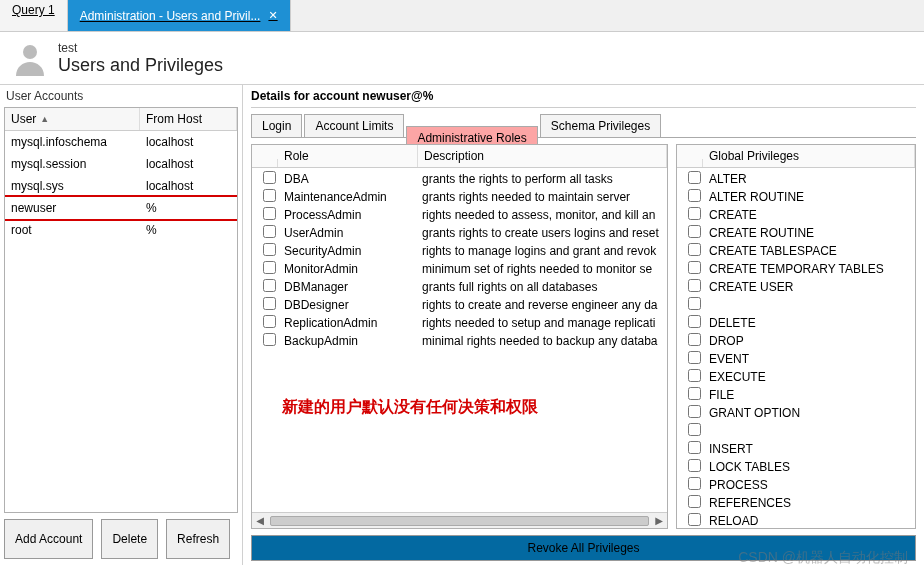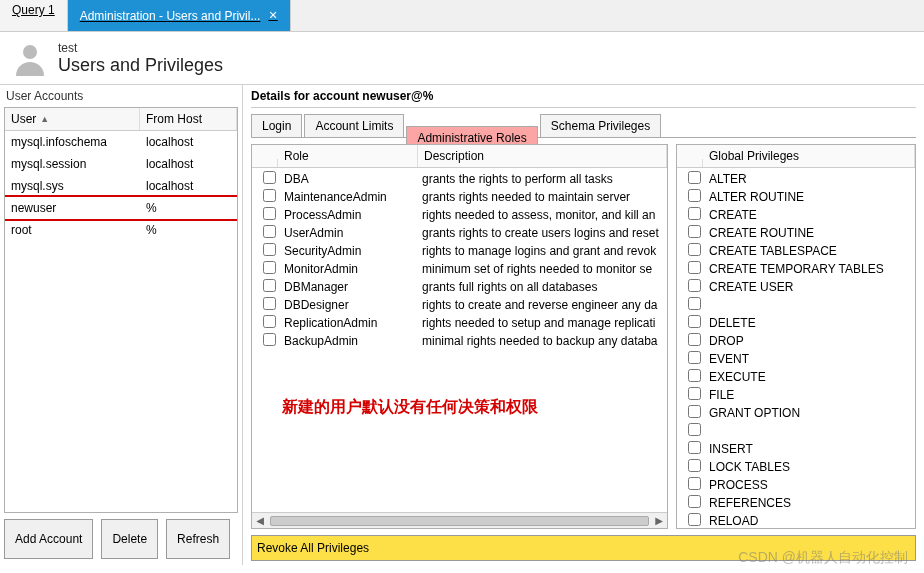--- a/index.html
+++ b/index.html
@@ -45,21 +45,21 @@
 .list-row { display: flex; align-items: center; padding: 1px 0; }
 .list-row .chk { width: 26px; text-align: center; }
 .list-row .chk input { margin: 0; }
 .list-row .role { width: 140px; padding-left: 2px; }
 .list-row .desc { flex: 1; white-space: nowrap; overflow: hidden; }
 .list-row .priv { flex: 1; padding-left: 2px; }
 .annot { position: absolute; bottom: 110px; left: 30px; color: #d40000; font-size: 16px; font-weight: bold; }
 .hscroll { height: 16px; background: #f0f0f0; border-top: 1px solid #ccc; position: relative; display: flex; align-items: center; }
 .hscroll .arrow { width: 16px; text-align: center; color: #666; font-size: 10px; }
 .hscroll .thumb { flex: 1; height: 10px; margin: 0 2px; background: #ccc; border: 1px solid #aaa; border-radius: 2px; }
-.revoke-btn { margin-top: 6px; padding: 5px; border: 1px solid #999; background: #fde047; text-align: left; cursor: pointer; }
+.revoke-btn { margin-top: 6px; padding: 5px; border: 1px solid #999; background: #0369a1; text-align: center; cursor: pointer; }
 .watermark { position: absolute; right: 16px; bottom: 6px; color: rgba(120,120,120,0.5); font-size: 14px; }
 .sort-arrow { font-size: 9px; color: #666; }
 </style>
 </head>
 <body>
 
 <div class="tabs-top">
   <div class="tab">Query 1</div>
   <div class="tab active">
     <span>Administration - Users and Privil...</span>

